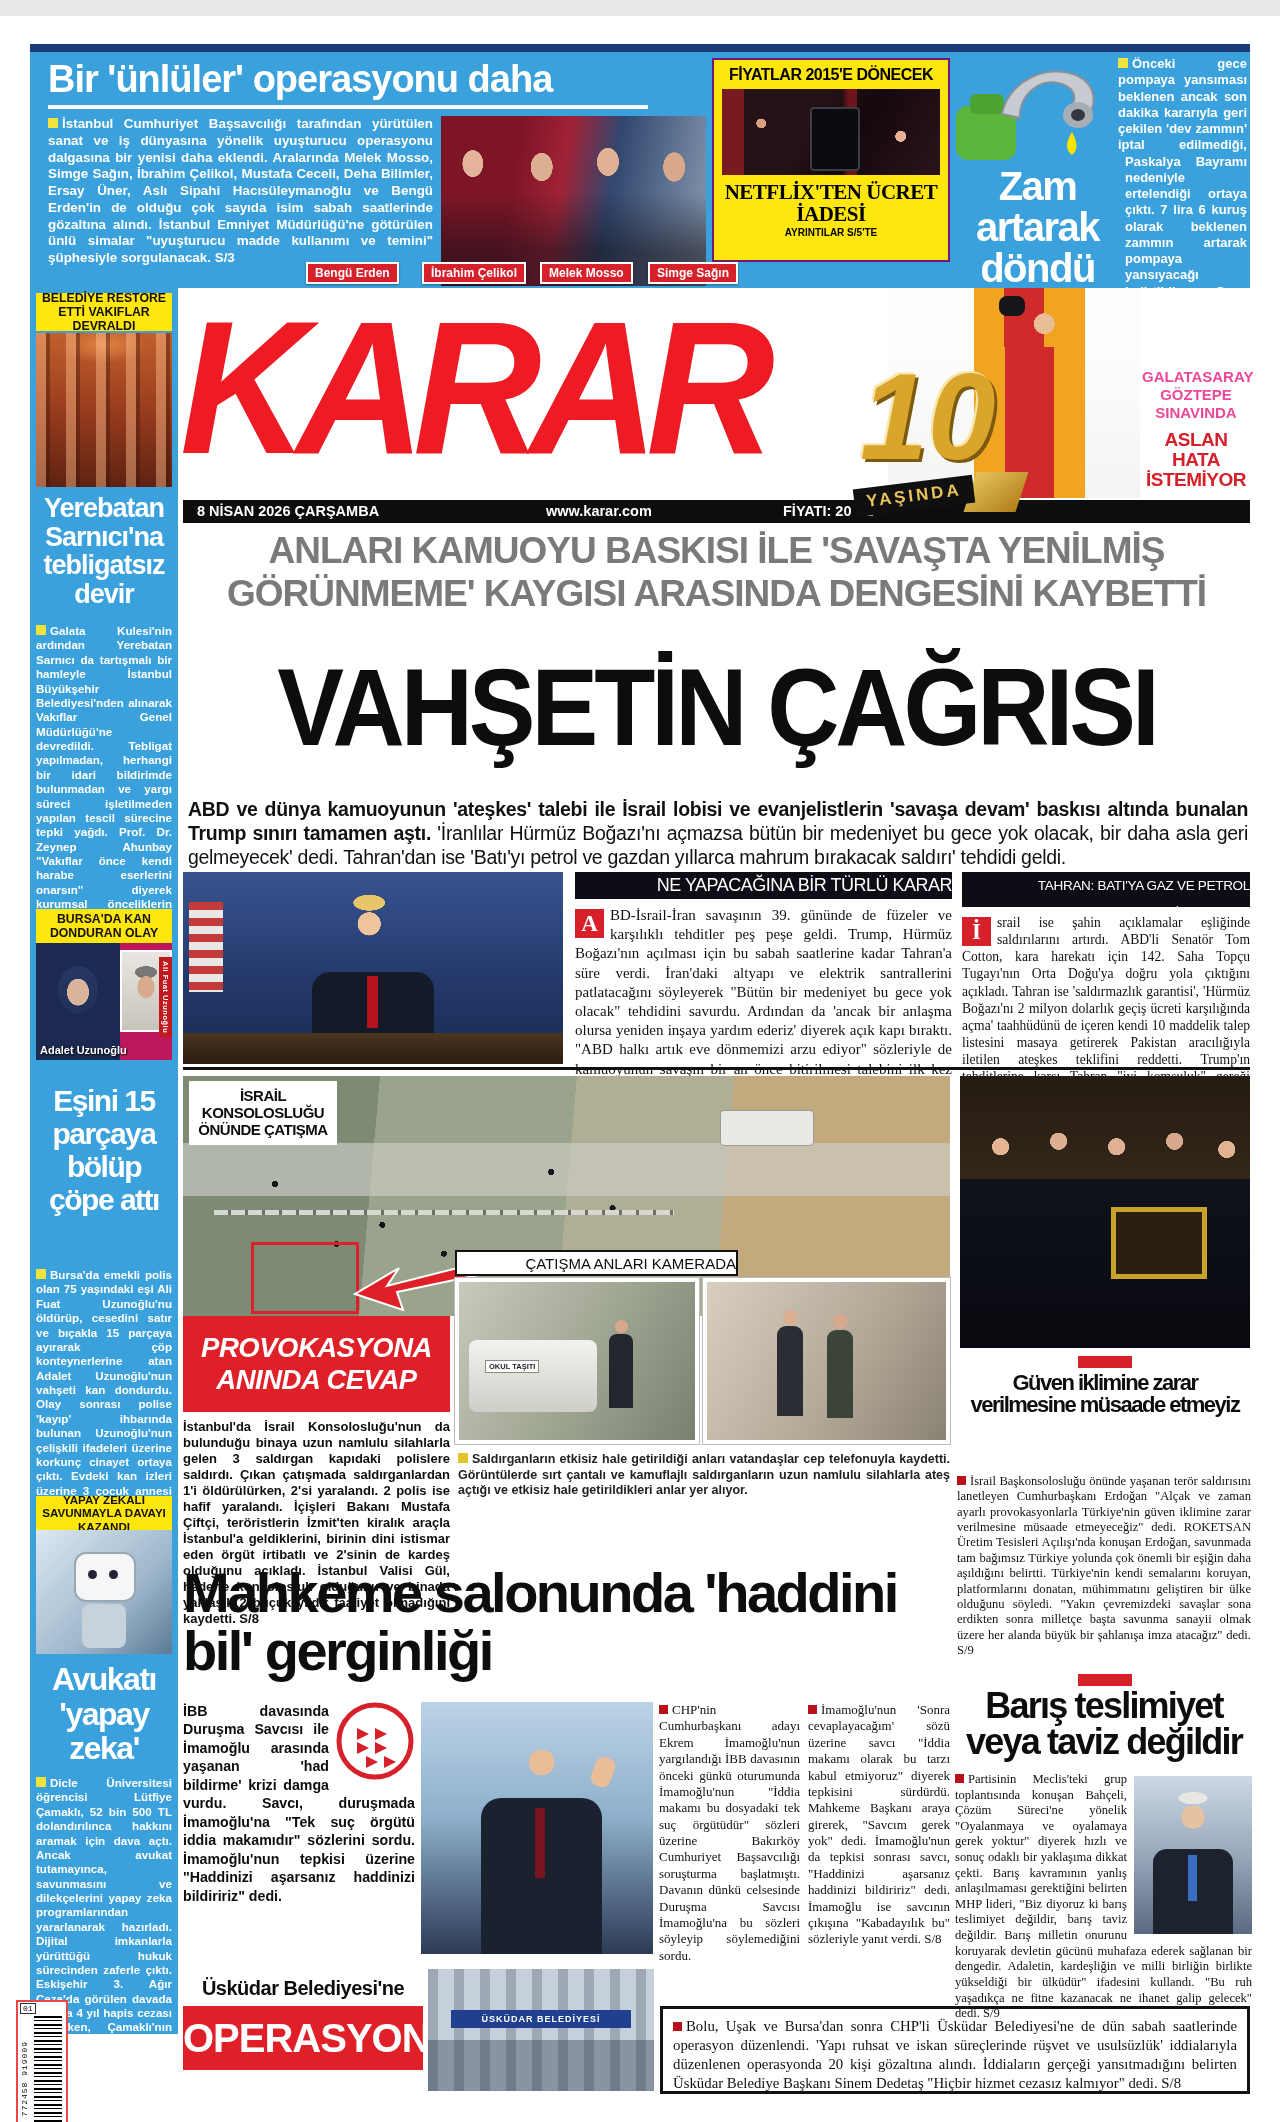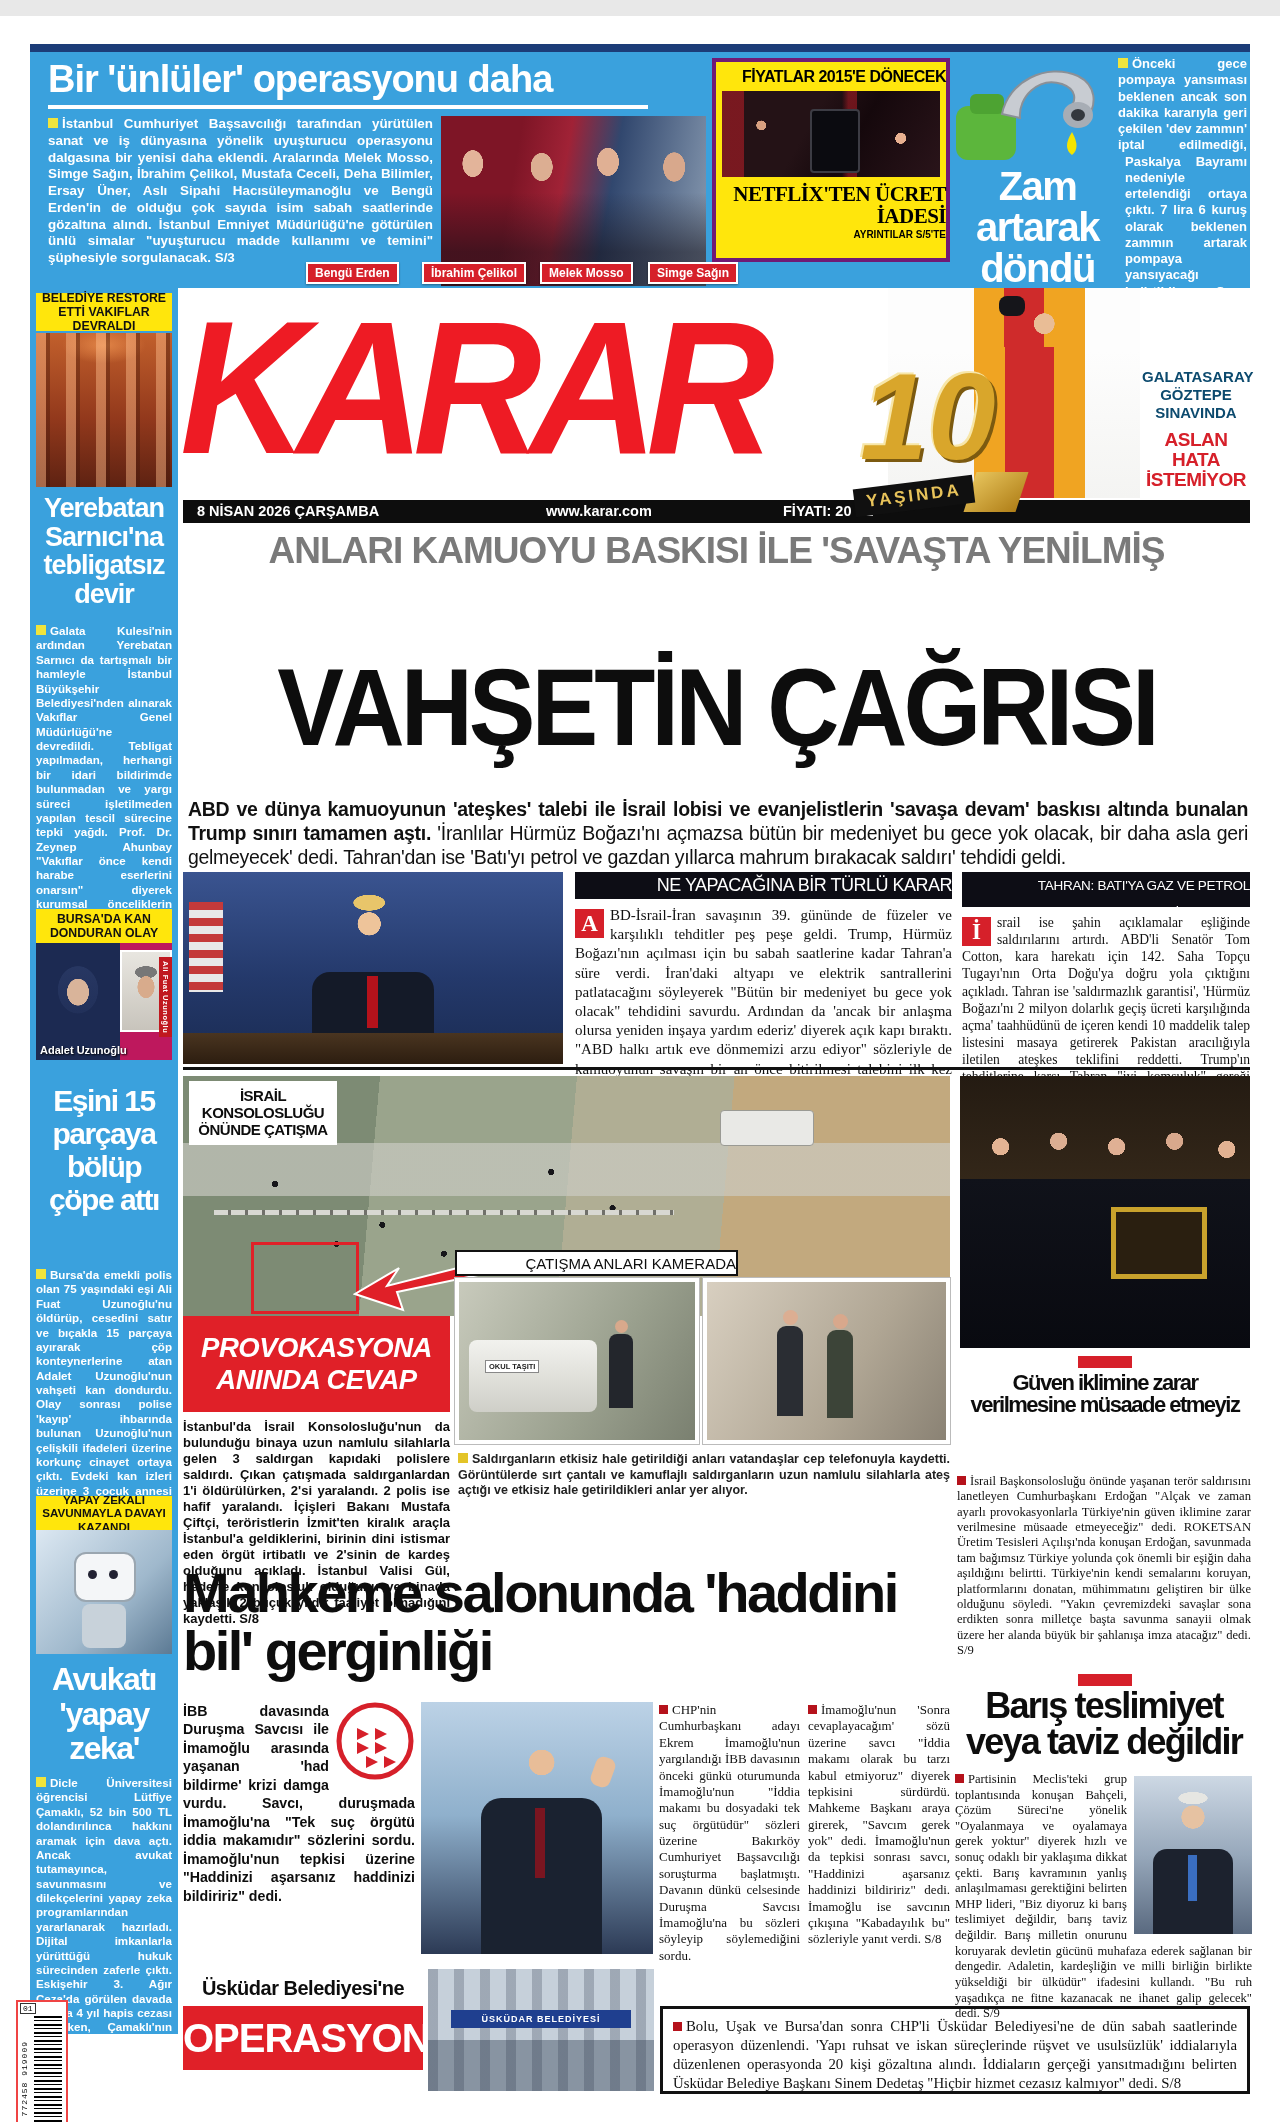--- a/index.html
+++ b/index.html
@@ -41,21 +41,21 @@
       linear-gradient(180deg, rgba(0,0,0,0) 0 45%, rgba(20,16,24,.55) 80%),
       linear-gradient(100deg,#7e1526 0 28%,#a02236 45%,#31476e 62%,#8a9cb2 100%)">
     </div>
     <div class="wb jt" style="font-size:13.4px;line-height:1.25"><span class="sq"></span><span>İstanbul Cumhuriyet Başsavcılığı tarafından yürütülen sanat ve iş dünyasına yönelik uyuşturucu operasyonu dalgasına bir yenisi daha eklendi. Aralarında Melek Mosso, Simge Sağın, İbrahim Çelikol, Mustafa Ceceli, Deha Bilimler, Ersay Üner, Aslı Sipahi Hacısüleymanoğlu ve Bengü Erden'in de olduğu çok sayıda isim sabah saatlerinde gözaltına alındı. İstanbul Emniyet Müdürlüğü'ne götürülen ünlü simalar "uyuşturucu madde kullanımı ve temini" şüphesiyle sorgulanacak. S/3</span></div>
   </div>
   <div class="tag" style="left:306px;top:246px">Bengü Erden</div>
   <div class="tag" style="left:422px;top:246px">İbrahim Çelikol</div>
   <div class="tag" style="left:540px;top:246px">Melek Mosso</div>
   <div class="tag" style="left:648px;top:246px">Simge Sağın</div>
 
-  <div class="abs" style="left:712px;top:42px;width:238px;height:204px;background:#ffe60c;border:4px solid #701a75;box-sizing:border-box;text-align:right">
+  <div class="abs" style="left:712px;top:42px;width:238px;height:204px;background:#ffe60c;border:2px solid #701a75;box-sizing:border-box;text-align:center">
     <div style="font-weight:bold;font-size:16px;margin-top:6px;letter-spacing:-0.5px">FİYATLAR 2015'E DÖNECEK</div>
     <div class="ph" style="position:relative;margin:5px auto 0;width:218px;height:86px;background:
       radial-gradient(circle 9px at 82% 55%, #e8b090 60%, rgba(0,0,0,0) 62%),
       radial-gradient(circle 8px at 18% 40%, #d8a080 60%, rgba(0,0,0,0) 62%),
       linear-gradient(90deg, rgba(190,30,40,.55) 0 10%, rgba(0,0,0,0) 10% 55%, rgba(190,30,40,.5) 58% 62%, rgba(0,0,0,0) 62%),
       linear-gradient(120deg,#241216 0 40%,#15080c 60%,#2a141a 100%)">
       <div class="sh" style="left:88px;top:18px;width:46px;height:60px;background:#0b0b10;border:2px solid #3c3c44;border-radius:4px"></div>
     </div>
     <div class="serifb" style="font-weight:bold;font-size:21px;line-height:1.05;margin-top:6px;letter-spacing:-0.5px">NETFLİX'TEN ÜCRET İADESİ</div>
     <div style="font-weight:bold;font-size:10px;margin-top:2px">AYRINTILAR S/5'TE</div>
@@ -80,39 +80,40 @@
 
   <div class="ph" style="left:888px;top:272px;width:252px;height:210px;background:
     radial-gradient(circle 17px at 62% 17%, #e9bd96 60%, rgba(0,0,0,0) 62%),
     linear-gradient(90deg, rgba(0,0,0,0) 0 34%, #f0a422 34% 46%, #cf2b2b 46% 62%, #f0a422 62% 78%, rgba(0,0,0,0) 78%),
     linear-gradient(180deg,#fdfdfd 0 30%, #f4f4f2 100%)">
     <div class="sh" style="left:34%;top:28%;width:44%;height:72%;background:linear-gradient(90deg,#f0a422 0 28%,#cf2b2b 28% 72%,#f0a422 72%);border-radius:14px 14px 0 0"></div>
     <div class="sh" style="left:44%;top:4%;width:26px;height:20px;background:#15151a;border-radius:8px"></div>
   </div>
 
   <div class="abs ctr" style="left:1142px;top:352px;width:108px">
-    <div style="font-weight:bold;font-size:15px;line-height:1.2;color:#0c4a6e">GALATASARAY GÖZTEPE SINAVINDA</div>
+    <div style="font-weight:bold;font-size:15px;line-height:1.2;color:#ec4899">GALATASARAY GÖZTEPE SINAVINDA</div>
     <div style="font-weight:bold;font-size:19px;line-height:1.05;color:#d6202a;margin-top:8px;letter-spacing:-0.5px">ASLAN HATA İSTEMİYOR</div>
     <div style="font-weight:bold;font-size:9.5px;margin-top:7px;color:#111">AYRINTILAR SPOR'DA</div>
   </div>
 
   <div class="abs" style="left:183px;top:484px;width:1067px;height:23px;background:#0d0d0d;color:#fff;font-weight:bold;font-size:14.5px;line-height:23px">
     <span class="abs" style="left:14px">8 NİSAN 2026 ÇARŞAMBA</span>
     <span class="abs" style="left:363px">www.karar.com</span>
     <span class="abs" style="left:600px">FİYATI: 20 TL</span>
   </div>
 
   <div class="abs" style="left:852px;top:344px;width:170px;height:168px;z-index:6">
     <div class="sh" style="left:118px;top:112px;width:52px;height:40px;background:linear-gradient(135deg,#e7c45c,#b07f18);transform:skewX(-18deg)"></div>
     <div style="position:absolute;left:8px;top:-8px;font-weight:bold;font-style:italic;font-size:122px;line-height:130px;color:#d9a62b;text-shadow:3px 3px 0 #7c5a10, -2px -2px 0 #f7e6a8">10</div>
     <div style="position:absolute;left:2px;top:122px;background:#101010;color:#e8c35a;font-weight:bold;font-size:17px;letter-spacing:3px;padding:4px 12px;transform:rotate(-7deg)">YAŞINDA</div>
   </div>
 
   <div class="abs ctr" style="left:183px;top:514px;width:1067px;font-weight:bold;font-size:37px;line-height:1.15;color:#7a7a7a;letter-spacing:-1px">
     <div>ANLARI KAMUOYU BASKISI İLE 'SAVAŞTA YENİLMİŞ</div>
+    <div>GÖRÜNMEME' KAYGISI ARASINDA DENGESİNİ KAYBETTİ</div>
   </div>
   <div class="abs ctr" style="left:183px;top:602px;width:1067px;font-weight:bold;font-size:100px;line-height:160px;color:#0d0d0d;letter-spacing:-4px;transform:scaleY(1.1);transform-origin:center top;white-space:nowrap">VAHŞETİN ÇAĞRISI</div>
   <div class="abs jt" style="left:188px;top:782px;width:1060px;font-size:19.5px;line-height:1.23;color:#111;letter-spacing:-0.3px">
     <span style="font-weight:bold">ABD ve dünya kamuoyunun 'ateşkes' talebi ile İsrail lobisi ve evanjelistlerin 'savaşa devam' baskısı altında bunalan Trump sınırı tamamen aştı.</span><span> 'İranlılar Hürmüz Boğazı'nı açmazsa bütün bir medeniyet bu gece yok olacak, bir daha asla geri gelmeyecek' dedi. Tahran'dan ise 'Batı'yı petrol ve gazdan yıllarca mahrum bırakacak saldırı' tehdidi geldi.</span>
   </div>
 
   <div class="ph" style="left:183px;top:856px;width:380px;height:192px;background:
     radial-gradient(circle 19px at 49% 27%, #eec49a 60%, rgba(0,0,0,0) 62%),
     radial-gradient(ellipse 26px 13px at 49% 16%, #e8c56a 60%, rgba(0,0,0,0) 62%),
     linear-gradient(180deg,#3a5490 0%,#24396b 55%,#1a2b52 100%)">

